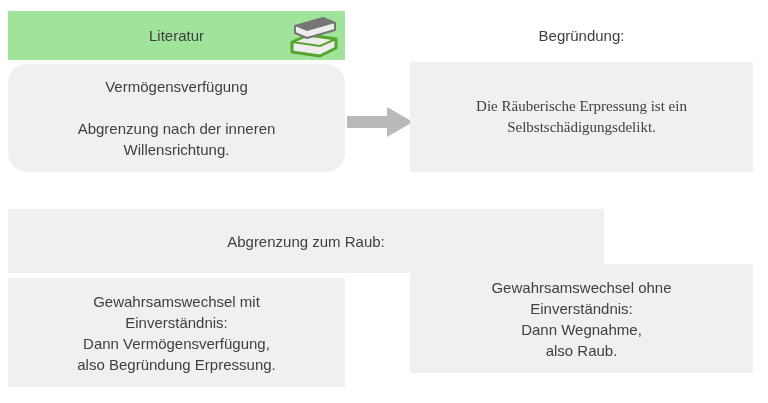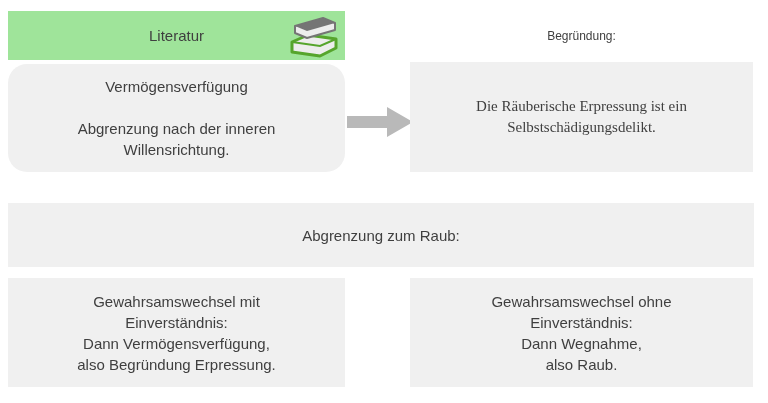--- a/index.html
+++ b/index.html
@@ -34,31 +34,31 @@
     display:flex;align-items:center;justify-content:center;
     font-size:15px;
   }
   .green-header .title{display:block;}
   .books-icon{
     position:absolute;right:4px;top:0px;width:54px;height:50px;
   }
   .heading{
     position:absolute;
     display:flex;align-items:center;justify-content:center;
-    text-align:center;font-size:12px;
+    text-align:center;font-size:15px;
     background:transparent;
   }
   .top-left-box{left:8px;top:64px;width:337px;height:108px;border-radius:19px;}
   .top-right-box{left:410px;top:62px;width:343px;height:110px;font-family:Liberation Serif, serif;}
   .begruendung-heading{left:410px;top:11px;width:343px;height:49px;}
   .arrow-wrap{position:absolute;left:347px;top:107px;width:66px;height:30px;}
   .arrow-shape{fill:var(--arrow,#b9b9b9);}
-  .middle-box{left:8px;top:203px;width:746px;height:64px;justify-content:center;}
+  .middle-box{left:8px;top:209px;width:596px;height:64px;justify-content:center;}
   .bottom-left-box{left:8px;top:278px;width:337px;height:109px;}
-  .bottom-right-box{left:410px;top:278px;width:343px;height:109px;}
+  .bottom-right-box{left:410px;top:264px;width:343px;height:109px;}
   .book-bottom-body{fill:var(--book-pages,#ededed);stroke:var(--book-green,#56a52c);stroke-width:3;stroke-linejoin:round;}
   .book-bottom-cover-line{fill:none;stroke:var(--book-green,#56a52c);stroke-width:2;}
   .book-top-body{fill:var(--book-pages,#ededed);stroke:var(--book-dark-gray,#757575);stroke-width:2;stroke-linejoin:round;}
   .book-top-cover{fill:var(--book-dark-gray,#757575);}
 </style>
 </head>
 <body>
 
 <div class="canvas">
 

